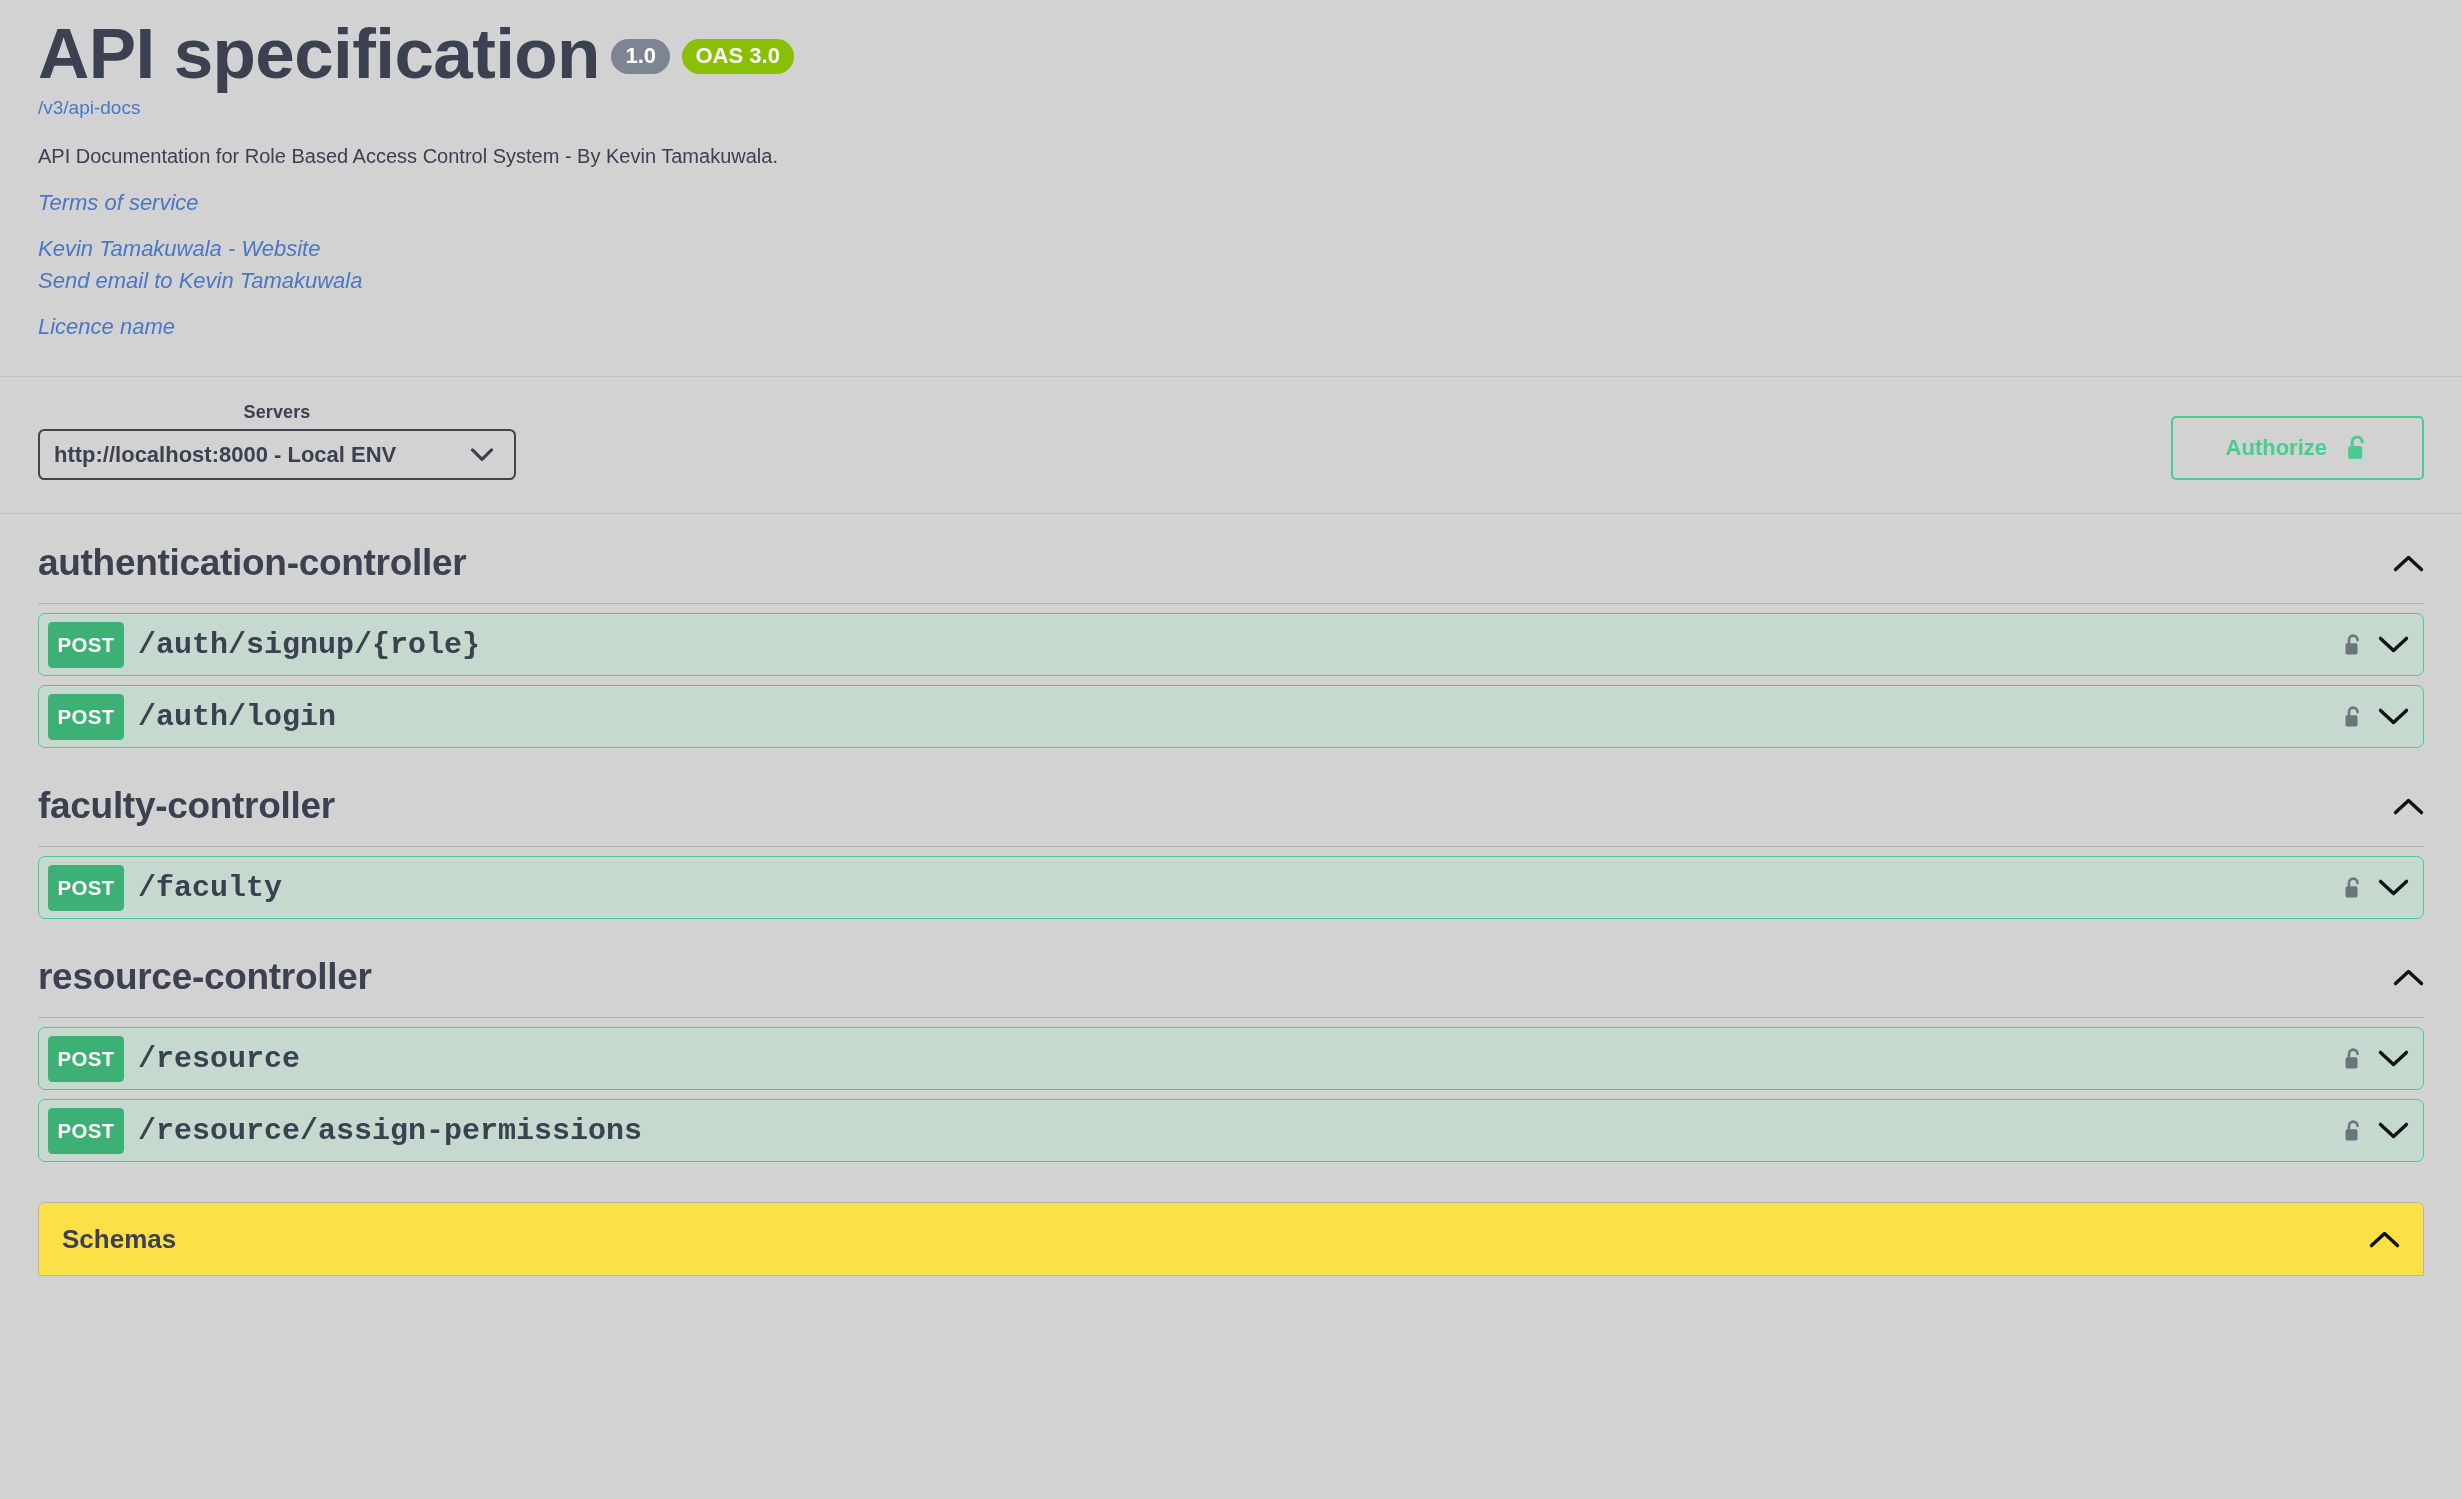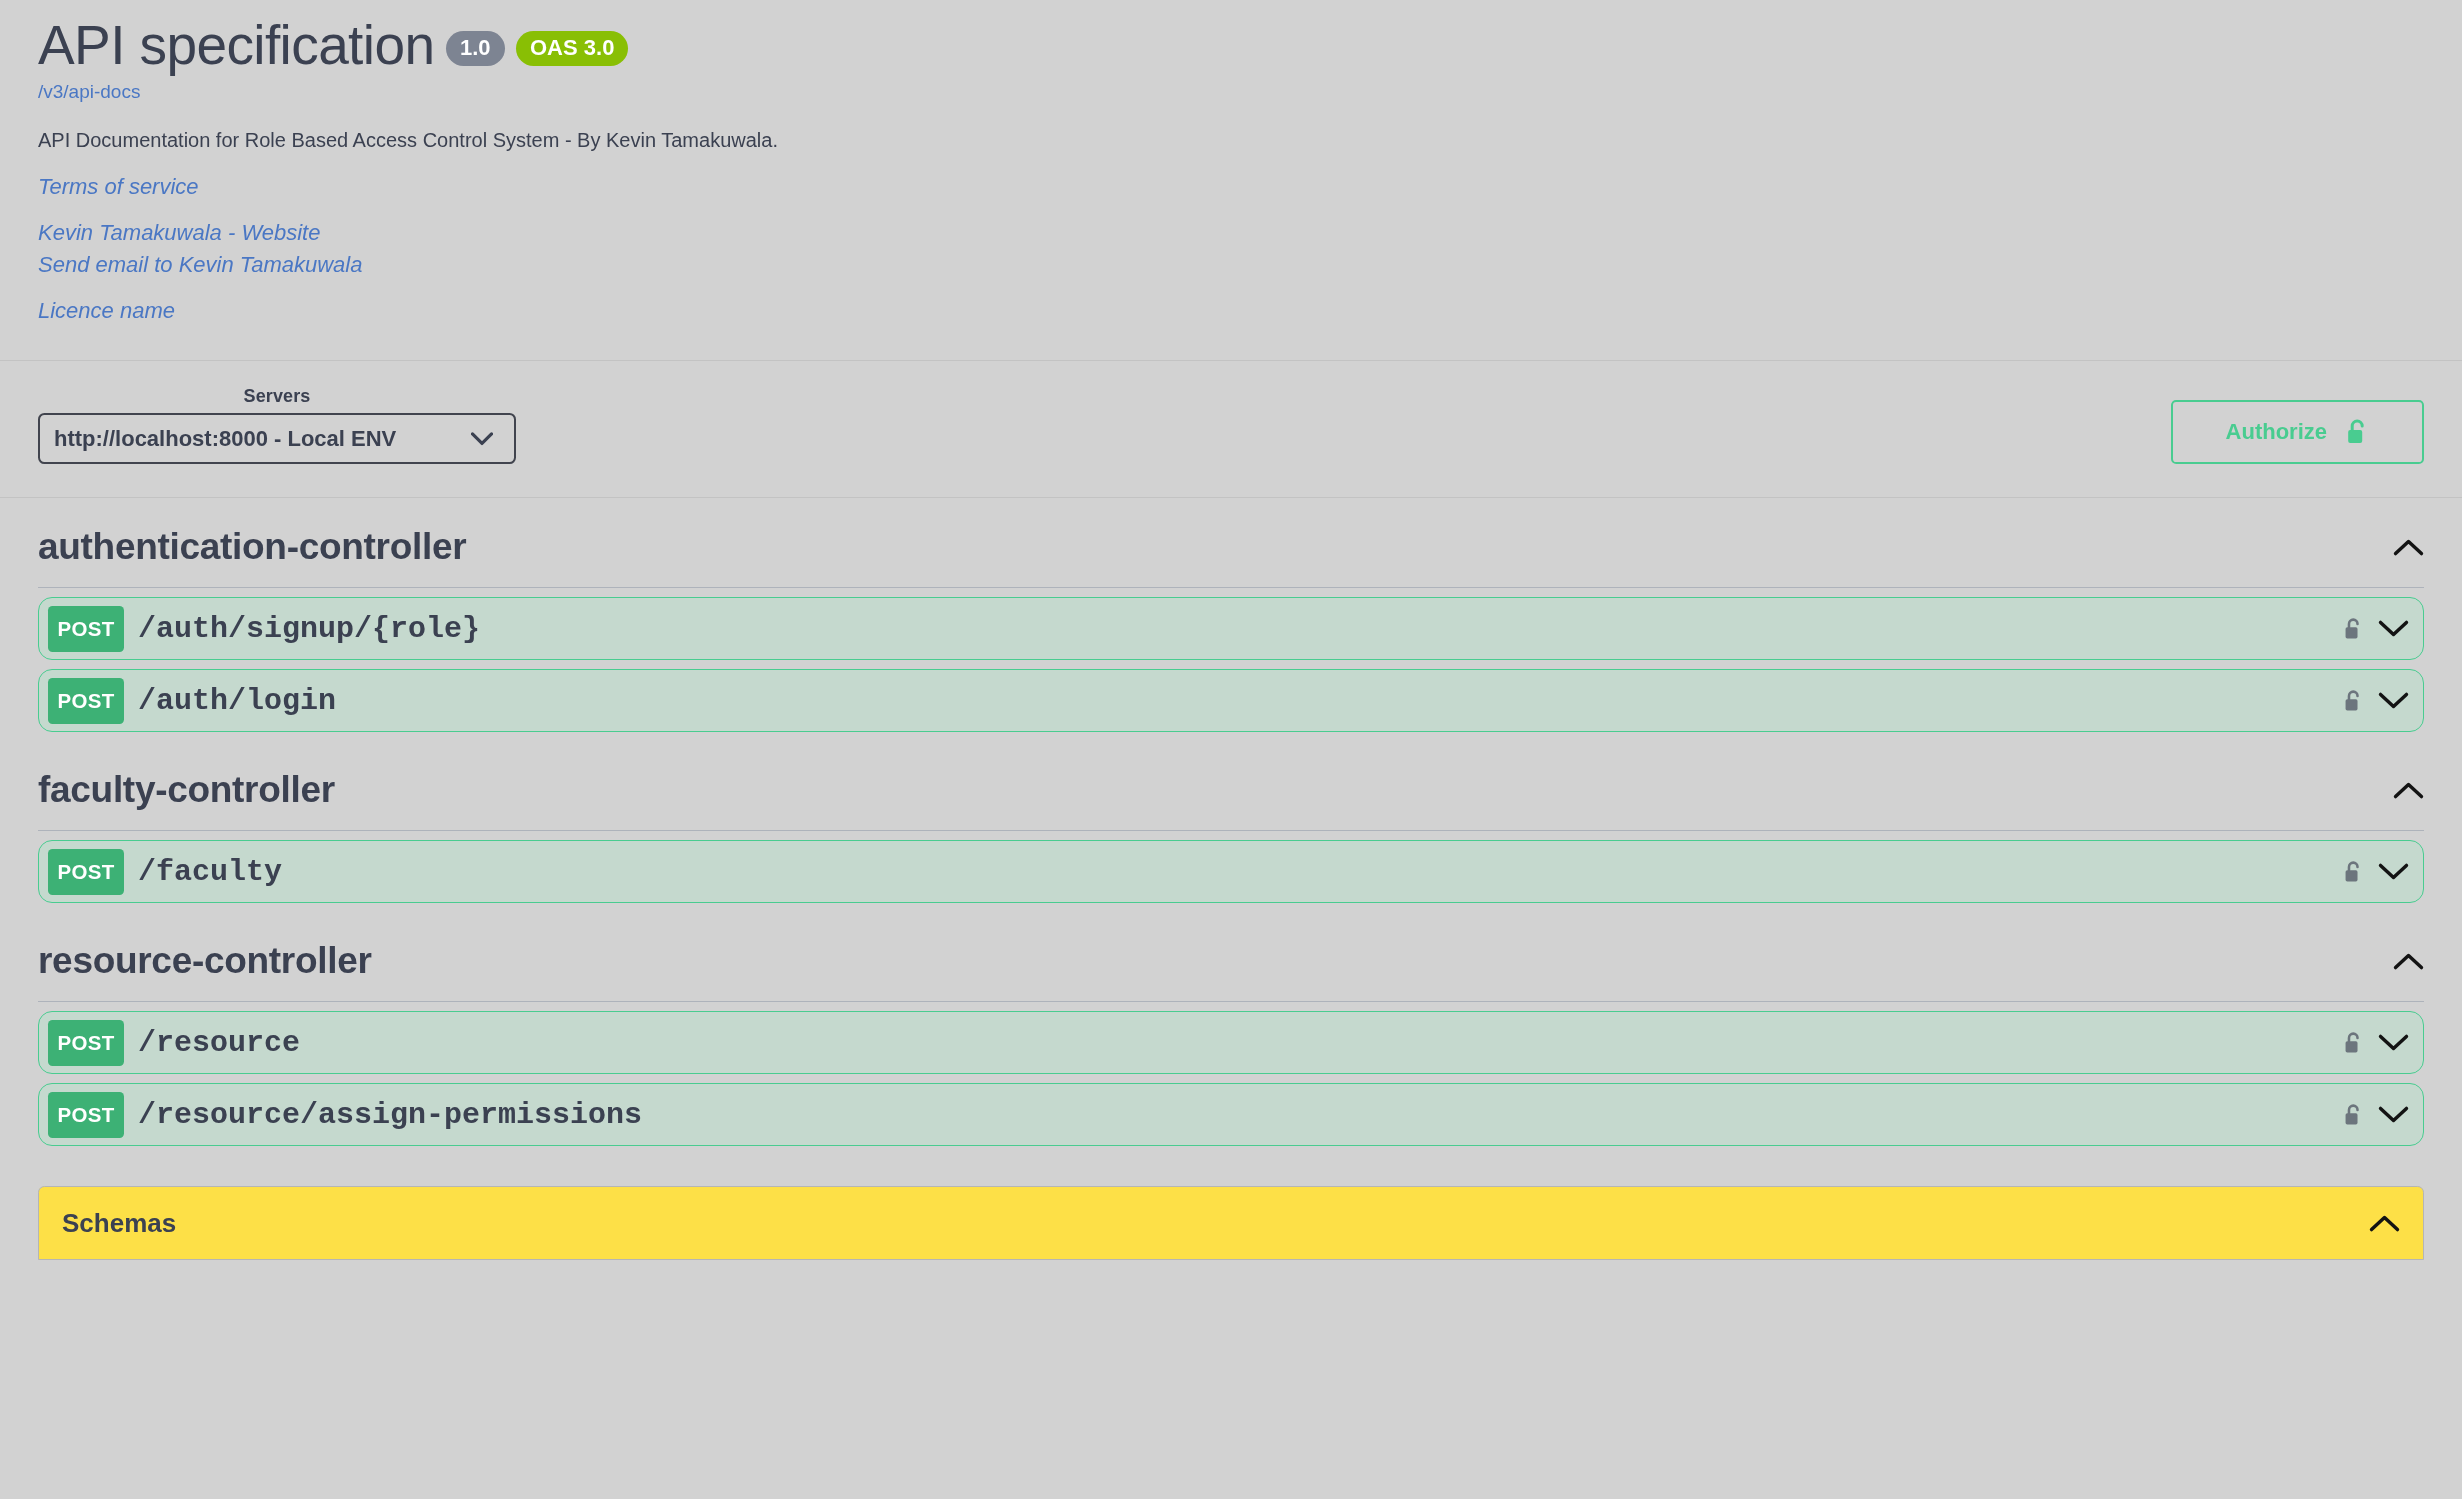--- a/index.html
+++ b/index.html
@@ -12,21 +12,21 @@
   }
   .page { width: 2462px; height: 1500px; position: relative; background: #d2d2d2; }
 
   
   .infoblock { padding: 0 38px; }
   .title-row {
     display: flex; align-items: center; gap: 11.5px;
     padding-top: 18px;
   }
   .title {
-    font-size: 55px; font-weight: normal; color: #3b4151;
+    font-size: 71px; font-weight: bold; color: #3b4151;
     letter-spacing: -0.6px; line-height: 1.0; margin: 0;
   }
   .badge-version {
     background: #7d8492; color: #ffffff;
     font-size: 22px; font-weight: bold;
     border-radius: 37px; padding: 5.8px 14px 7px;
     line-height: 1; display: inline-block; margin-top: 6.4px;
   }
   .badge-oas {
     background: #89bf04; color: #ffffff;
@@ -100,21 +100,21 @@
     margin: 0; font-size: 37px; font-weight: bold; color: #3b4151;
     letter-spacing: -0.3px;
   }
   .opblock-tag .section-title-wrap { display: flex; align-items: center; }
 
   .opblock {
     display: flex; align-items: center;
     margin: 9px 0;
     height: 63px;
     border: 1.9px solid #49cc90;
-    border-radius: 14px;
+    border-radius: 7px;
     background: #c5d9ce;
     cursor: pointer;
   }
   .opblock-summary {
     display: flex; align-items: center; width: 100%;
     padding: 0 9px 0 9px;
   }
   .http-method {
     width: 76px; height: 46px;
     background: #3db175; border-radius: 4.5px;

